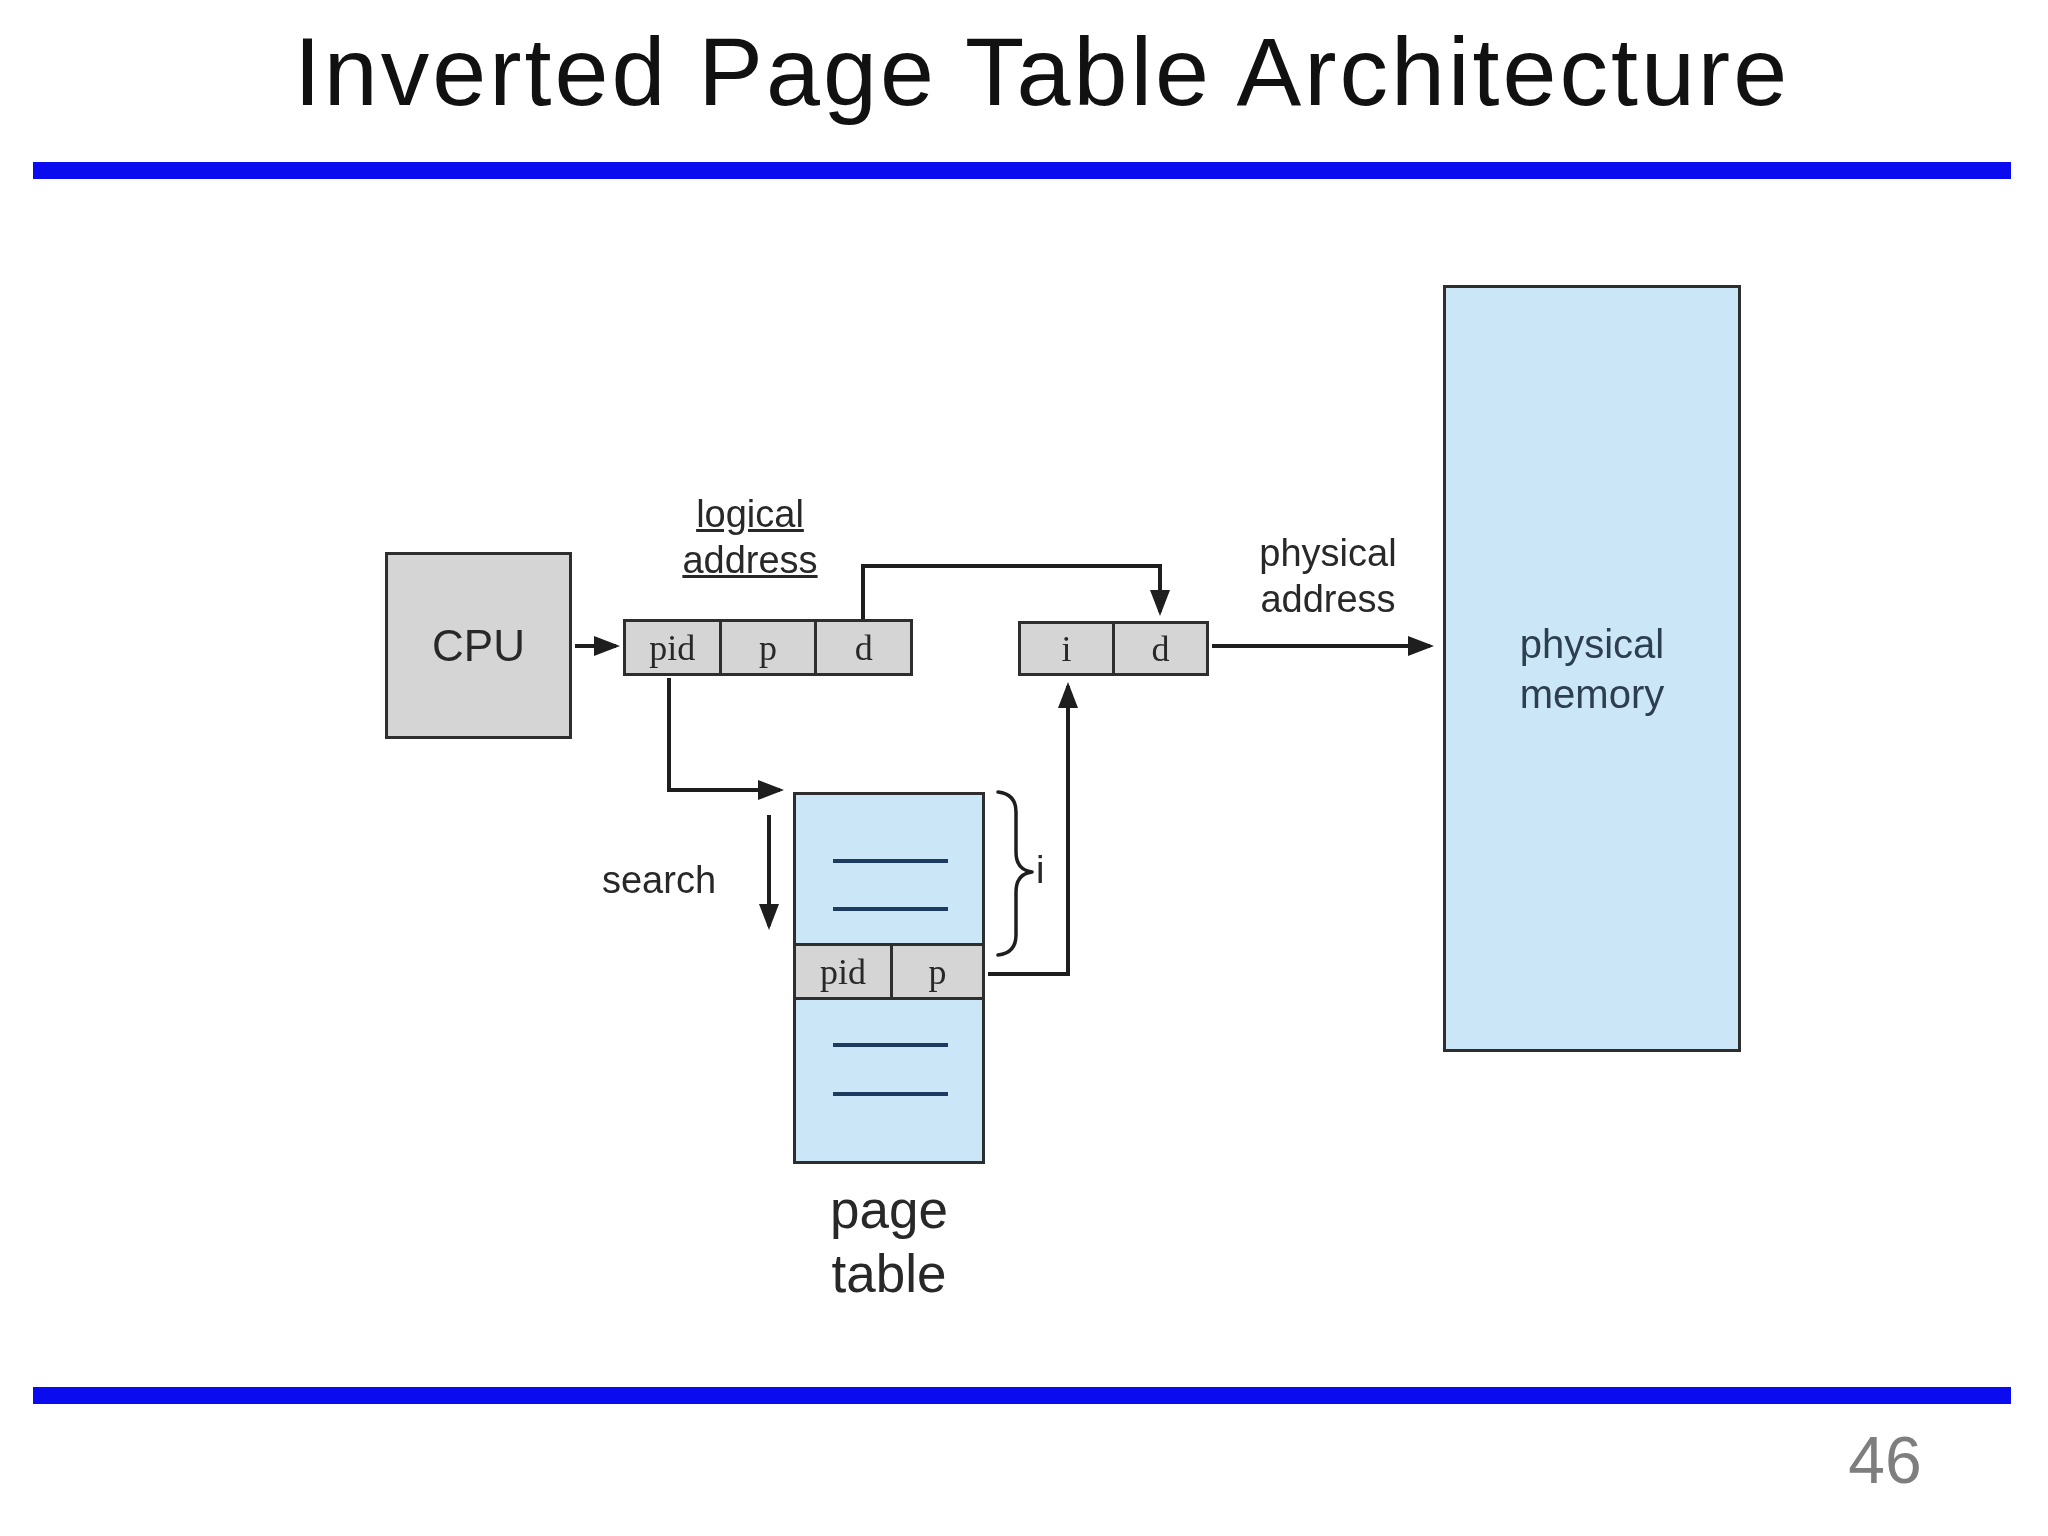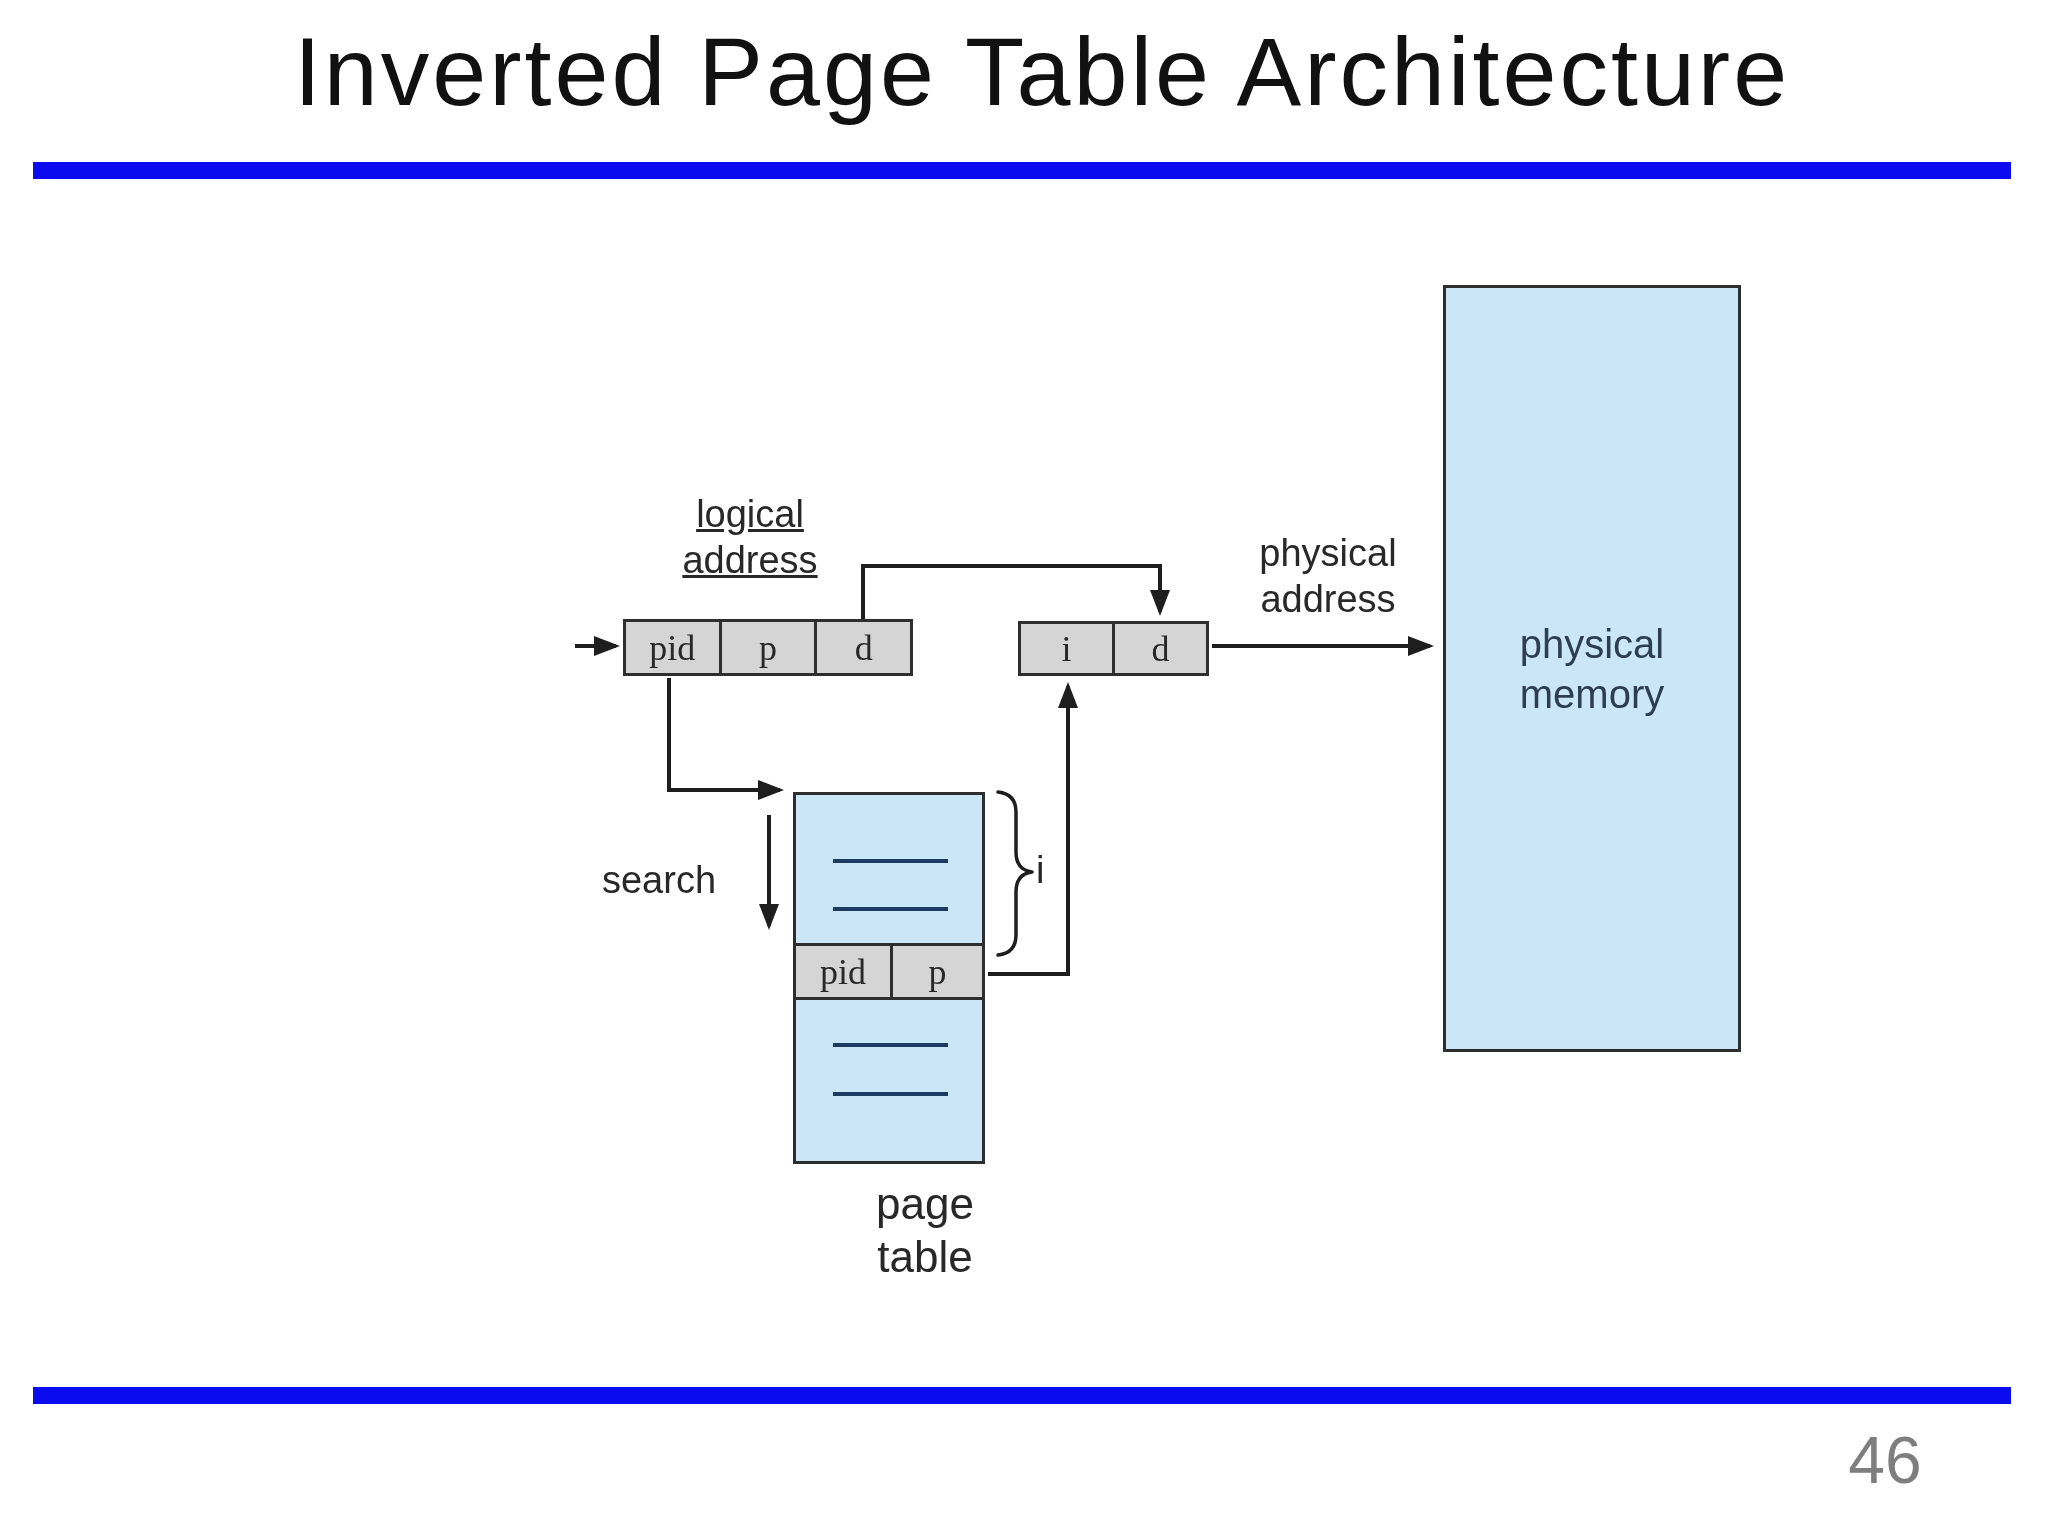--- a/index.html
+++ b/index.html
@@ -46,21 +46,21 @@
     font-size:36px;color:var(--label-ink);font-family:Liberation Serif, serif;
   }
   .cell + .cell{border-left:3px solid var(--border-dark);}
   .caption{
     position:absolute;text-align:center;font-size:38px;line-height:1.2;
     white-space:pre-line;color:var(--label-ink);
   }
   .logical-caption{left:655px;top:492px;width:190px;text-decoration:underline;}
   .physical-caption{left:1233px;top:531px;width:190px;}
   .search-label{left:586px;top:858px;width:146px;}
-  .pt-caption{left:829px;top:1178px;width:192px;font-size:44px;}
+  .pt-caption{left:793px;top:1178px;width:192px;font-size:53px;}
   .i-label{left:1036px;top:848px;width:40px;text-align:left;}
   .pm-box{
     left:1443px;top:285px;width:298px;height:767px;background:var(--box-blue);
     font-size:40px;line-height:1.25;text-align:center;white-space:pre-line;color:#2c3e50;
   }
   .pt-box{
     position:absolute;left:793px;top:792px;width:192px;height:372px;
     background:var(--box-blue);border:3px solid var(--border-dark);
   }
   .pt-row{
@@ -88,20 +88,23 @@
     </defs>
     <path d="M 575 646 H 616" fill="none" stroke="#1e1e1e" stroke-width="4" marker-end="url(#ah)"></path>
     <path d="M 863 620 V 566 H 1160 V 612" fill="none" stroke="#1e1e1e" stroke-width="4" marker-end="url(#ah)"></path>
     <path d="M 1212 646 H 1430" fill="none" stroke="#1e1e1e" stroke-width="4" marker-end="url(#ah)"></path>
     <path d="M 669 678 V 790 H 780" fill="none" stroke="#1e1e1e" stroke-width="4" marker-end="url(#ah)"></path>
     <path d="M 769 815 V 926" fill="none" stroke="#1e1e1e" stroke-width="4" marker-end="url(#ah)"></path>
     <path d="M 988 974 H 1068 V 686" fill="none" stroke="#1e1e1e" stroke-width="4" marker-end="url(#ah)"></path>
     <path d="M 998 792 Q 1016 794 1016 812 L 1016 852 Q 1016 870 1032 872 Q 1016 874 1016 892 L 1016 935 Q 1016 953 998 955" fill="none" stroke="#1e1e1e" stroke-width="3.5" stroke-linecap="round" stroke-linejoin="round"></path>
   </svg>
 
+  <div class="node cpu-box">
+    <span>CPU</span>
+  </div>
 
   <div class="caption logical-caption">logical
 address</div>
 
   <div class="field-row la-box">
     <div class="cell">pid</div>
     <div class="cell">p</div>
     <div class="cell">d</div>
   </div>
 

